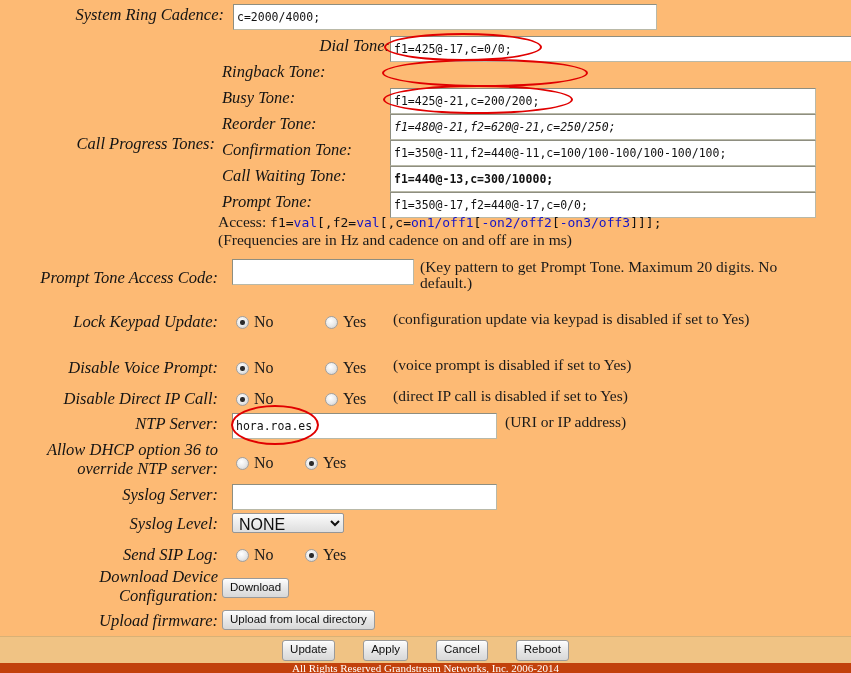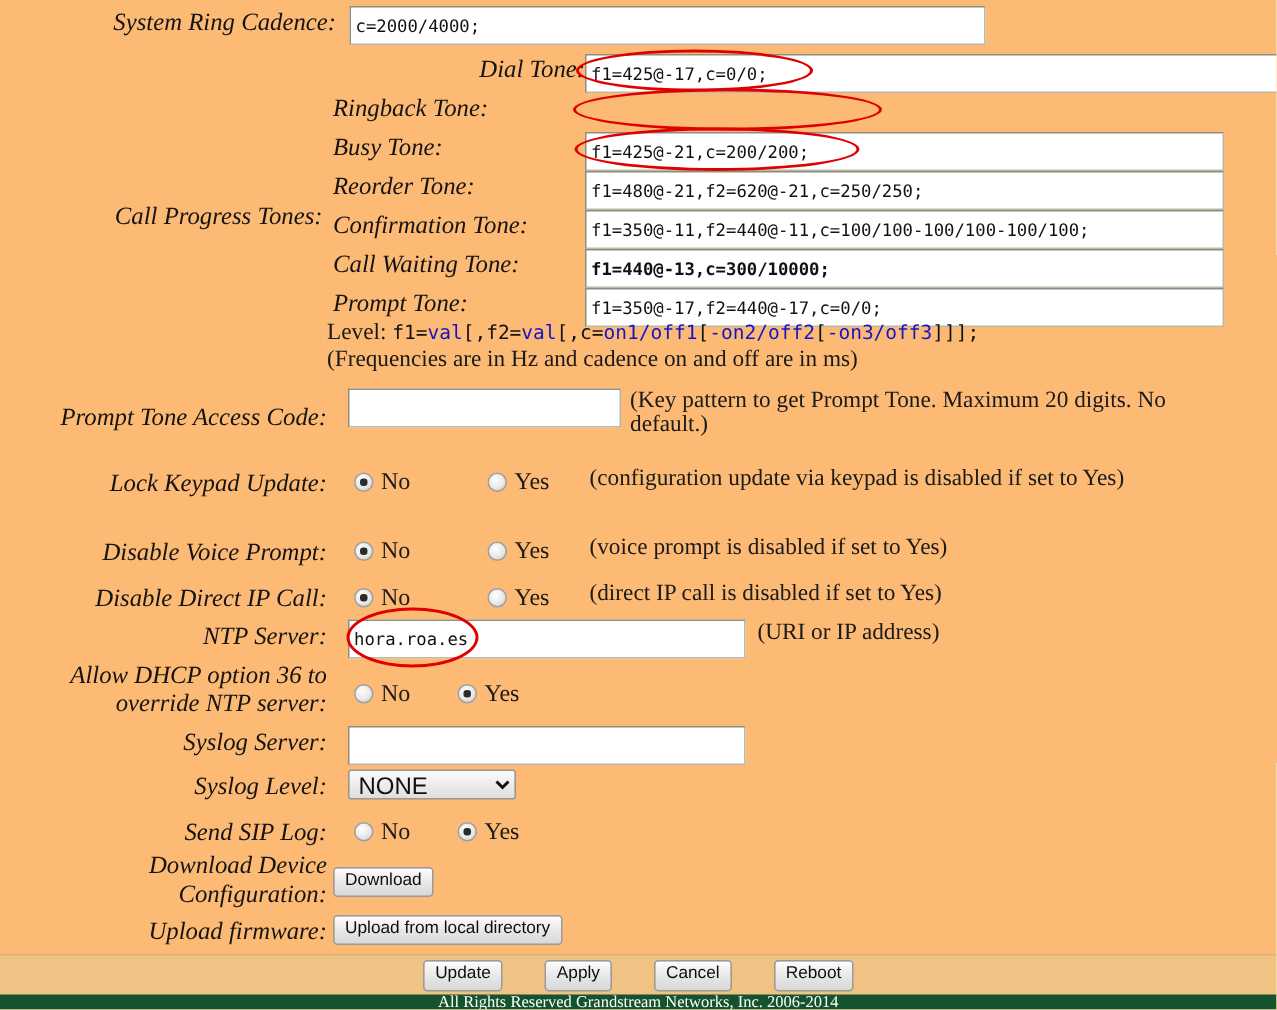--- a/index.html
+++ b/index.html
@@ -138,21 +138,21 @@
     border-top: 1px solid #d9b176;
     display: flex;
     align-items: center;
     justify-content: center;
     gap: 28px;
   }
   .copybar {
     position: absolute;
     left: 0; top: 663px;
     width: 851px; height: 10px;
-    background: #14532d;
+    background: #c2410c;
     color: #ffffff;
     font-family: "Liberation Serif", serif;
     font-size: 11px;
     text-align: center;
     line-height: 10px;
     overflow: hidden;
   }
 
   
   .ink {
@@ -190,21 +190,21 @@
           <div class="lbl" style="width:168px;text-align:left;padding-left:7px;padding-top:4px;">Ringback Tone:</div>
         </div>
 
         <div class="row" style="height:26px;">
           <div class="lbl" style="width:168px;text-align:left;padding-left:7px;padding-top:4px;">Busy Tone:</div>
           <input type="text" style="width: 426px; margin-top: 2px;" value="f1=425@-21,c=200/200;">
         </div>
 
         <div class="row" style="height:26px;">
           <div class="lbl" style="width:168px;text-align:left;padding-left:7px;padding-top:4px;">Reorder Tone:</div>
-          <input type="text" style="width: 426px; margin-top: 2px;" value="f1=480@-21,f2=620@-21,c=250/250;">
+          <input type="text" style="width: 426px; margin-top: 2px; font-style: italic;" value="f1=480@-21,f2=620@-21,c=250/250;">
         </div>
 
         <div class="row" style="height:26px;">
           <div class="lbl" style="width:168px;text-align:left;padding-left:7px;padding-top:4px;">Confirmation Tone:</div>
           <input type="text" style="width: 426px; margin-top: 2px;" value="f1=350@-11,f2=440@-11,c=100/100-100/100-100/100;">
         </div>
 
         <div class="row" style="height:26px;">
           <div class="lbl" style="width:168px;text-align:left;padding-left:7px;padding-top:4px;">Call Waiting Tone:</div>
           <input type="text" style="width: 426px; margin-top: 2px; font-weight: bold;" value="f1=440@-13,c=300/10000;">
@@ -213,21 +213,21 @@
         <div class="row" style="height:26px;">
           <div class="lbl" style="width:168px;text-align:left;padding-left:7px;padding-top:4px;">Prompt Tone:</div>
           <input type="text" style="width: 426px; margin-top: 2px;" value="f1=350@-17,f2=440@-17,c=0/0;">
         </div>
 
       </div>
     </div>
 
     <div style="position:absolute;left:218px;top:214px;width:620px;">
       <div class="hint" style="white-space:nowrap;">
-        <span>Level: </span><span class="mono">f1=</span><span class="monob">val</span><span class="mono">[,f2=</span><span class="monob">val</span><span class="mono">[,c=</span><span class="monob">on1/off1</span><span class="mono">[</span><span class="monob">-on2/off2</span><span class="mono">[</span><span class="monob">-on3/off3</span><span class="mono">]]];</span>
+        <span>Access: </span><span class="mono">f1=</span><span class="monob">val</span><span class="mono">[,f2=</span><span class="monob">val</span><span class="mono">[,c=</span><span class="monob">on1/off1</span><span class="mono">[</span><span class="monob">-on2/off2</span><span class="mono">[</span><span class="monob">-on3/off3</span><span class="mono">]]];</span>
       </div>
       <div class="hint" style="margin-top:2px;">(Frequencies are in Hz and cadence on and off are in ms)</div>
     </div>
 
     <div style="position:absolute;left:0;top:259px;width:851px;">
       <div class="lbl" style="position:absolute;left:0;top:11px;width:218px;">Prompt Tone Access Code:</div>
       <input type="text" style="position: absolute; left: 232px; top: 0px; width: 182px; height: 20px;" value="">
       <div class="hint" style="position:absolute;left:420px;top:0;width:400px;">(Key pattern to get Prompt Tone. Maximum 20 digits. No default.)</div>
     </div>
 

